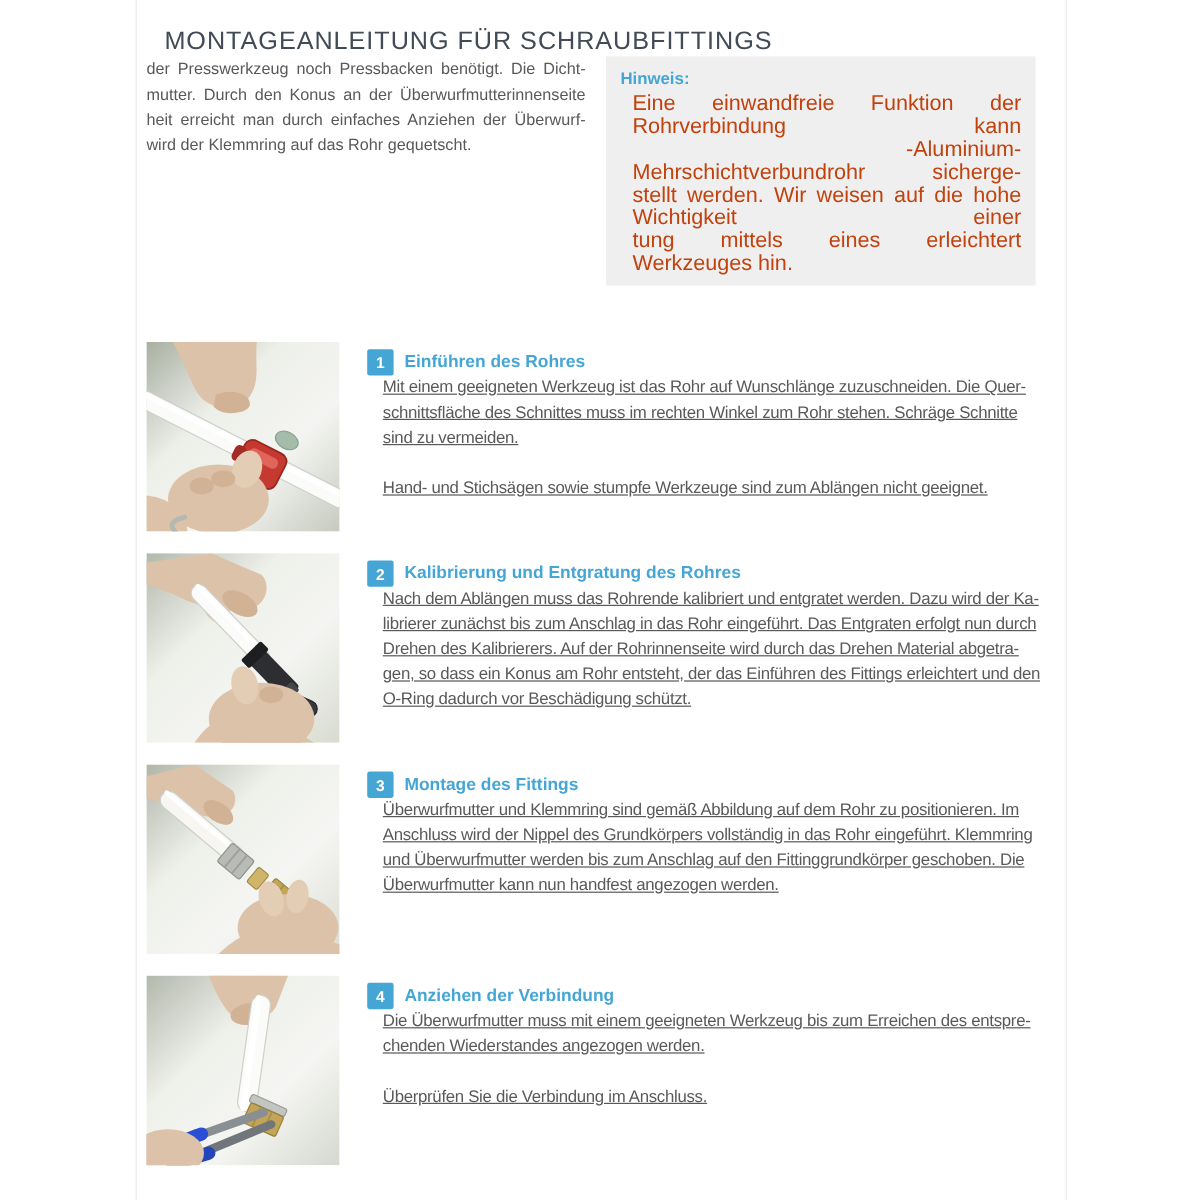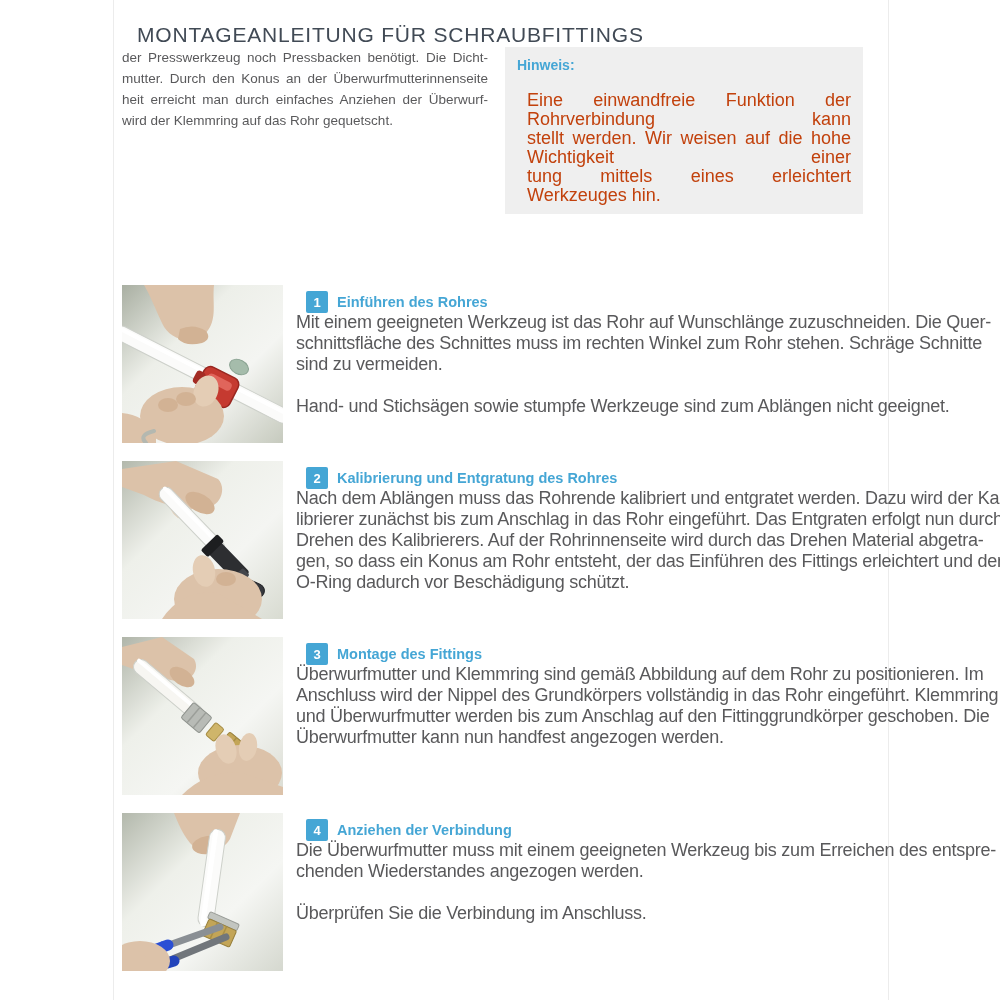--- a/index.html
+++ b/index.html
@@ -19,63 +19,65 @@
 
   .intro{position:absolute;left:122px;top:47px;width:366px;
     font-size:13.5px;line-height:21px;color:#59595b;}
   .jline{text-align:justify;text-align-last:justify;white-space:pre-wrap;}
   .jline.last{text-align-last:left;}
 
   .hinweis{
     position:absolute;left:505px;top:47px;width:334px;
     background:#efefef;padding:8px 12px 9px 12px;
   }
-  .hinweis-label{color:#45a6d5;font-weight:bold;font-size:14px;line-height:20px;margin-bottom:16px;}
+  .hinweis-label{color:#45a6d5;font-weight:bold;font-size:14px;line-height:20px;margin-bottom:2px;}
   .hinweis-line{font-size:18px;line-height:19px;color:#c2410c;
     text-align:justify;text-align-last:justify;white-space:pre-wrap;margin-left:10px;}
   .hinweis-line.last{text-align-last:left;}
 
   .step{position:absolute;left:122px;width:766px;height:158px;}
   .step-1{top:285px;} .step-2{top:461px;} .step-3{top:637px;} .step-4{top:813px;}
 
   .photo{position:absolute;left:0;top:0;width:161px;height:158px;display:block;}
 
   .badge{
     position:absolute;left:184px;top:6px;width:22px;height:22px;
     background:#45a6d5;color:#ffffff;font-weight:bold;font-size:13px;
     display:flex;align-items:center;justify-content:center;border-radius:2px;
   }
   .step-title{
     position:absolute;left:215px;top:9px;
     font-size:14.5px;font-weight:bold;color:#45a6d5;white-space:nowrap;
   }
   .step-body{
-    position:absolute;left:174px;top:27px;width:580px;
-    font-size:18px;line-height:21px;color:#59595b;letter-spacing:-0.25px;
+    position:absolute;left:197px;top:27px;width:580px;
+    font-size:14px;line-height:21px;color:#59595b;letter-spacing:-0.25px;
     white-space:pre;
+    text-decoration:underline;
   }
 </style>
 </head>
 <body>
 
 <div class="page-edge edge-left"></div>
 <div class="page-edge edge-right"></div>
 
 <h1 class="doc-title">MONTAGEANLEITUNG FÜR SCHRAUBFITTINGS</h1>
 
 <div class="intro">
   <div class="jline">der Presswerkzeug noch Pressbacken benötigt. Die Dicht-</div>
   <div class="jline">mutter. Durch den Konus an der Überwurfmutterinnenseite</div>
   <div class="jline">heit erreicht man durch einfaches Anziehen der Überwurf-</div>
   <div class="jline last">wird der Klemmring auf das Rohr gequetscht.</div>
 </div>
 
 <div class="hinweis">
   <div class="hinweis-label">Hinweis:</div>
   <div class="hinweis-line">Eine einwandfreie Funktion der Rohrverbindung kann</div>
+  <div class="hinweis-line">&nbsp;&nbsp;&nbsp;&nbsp;&nbsp;&nbsp;&nbsp;-Aluminium-Mehrschichtverbundrohr&nbsp; sicherge-</div>
   <div class="hinweis-line">stellt werden. Wir weisen auf die hohe Wichtigkeit einer</div>
   <div class="hinweis-line last">tung mittels eines erleichtert Werkzeuges hin.</div>
 </div>
 
 <div class="step step-1">
   <svg class="photo" viewBox="0 0 161 158" xmlns="http://www.w3.org/2000/svg">
     <defs>
       <linearGradient id="g1" x1="0" y1="0" x2="1" y2="1">
         <stop offset="0" stop-color="#a9afa2"></stop>
           <stop offset="0.35" stop-color="#edefe9"></stop>

